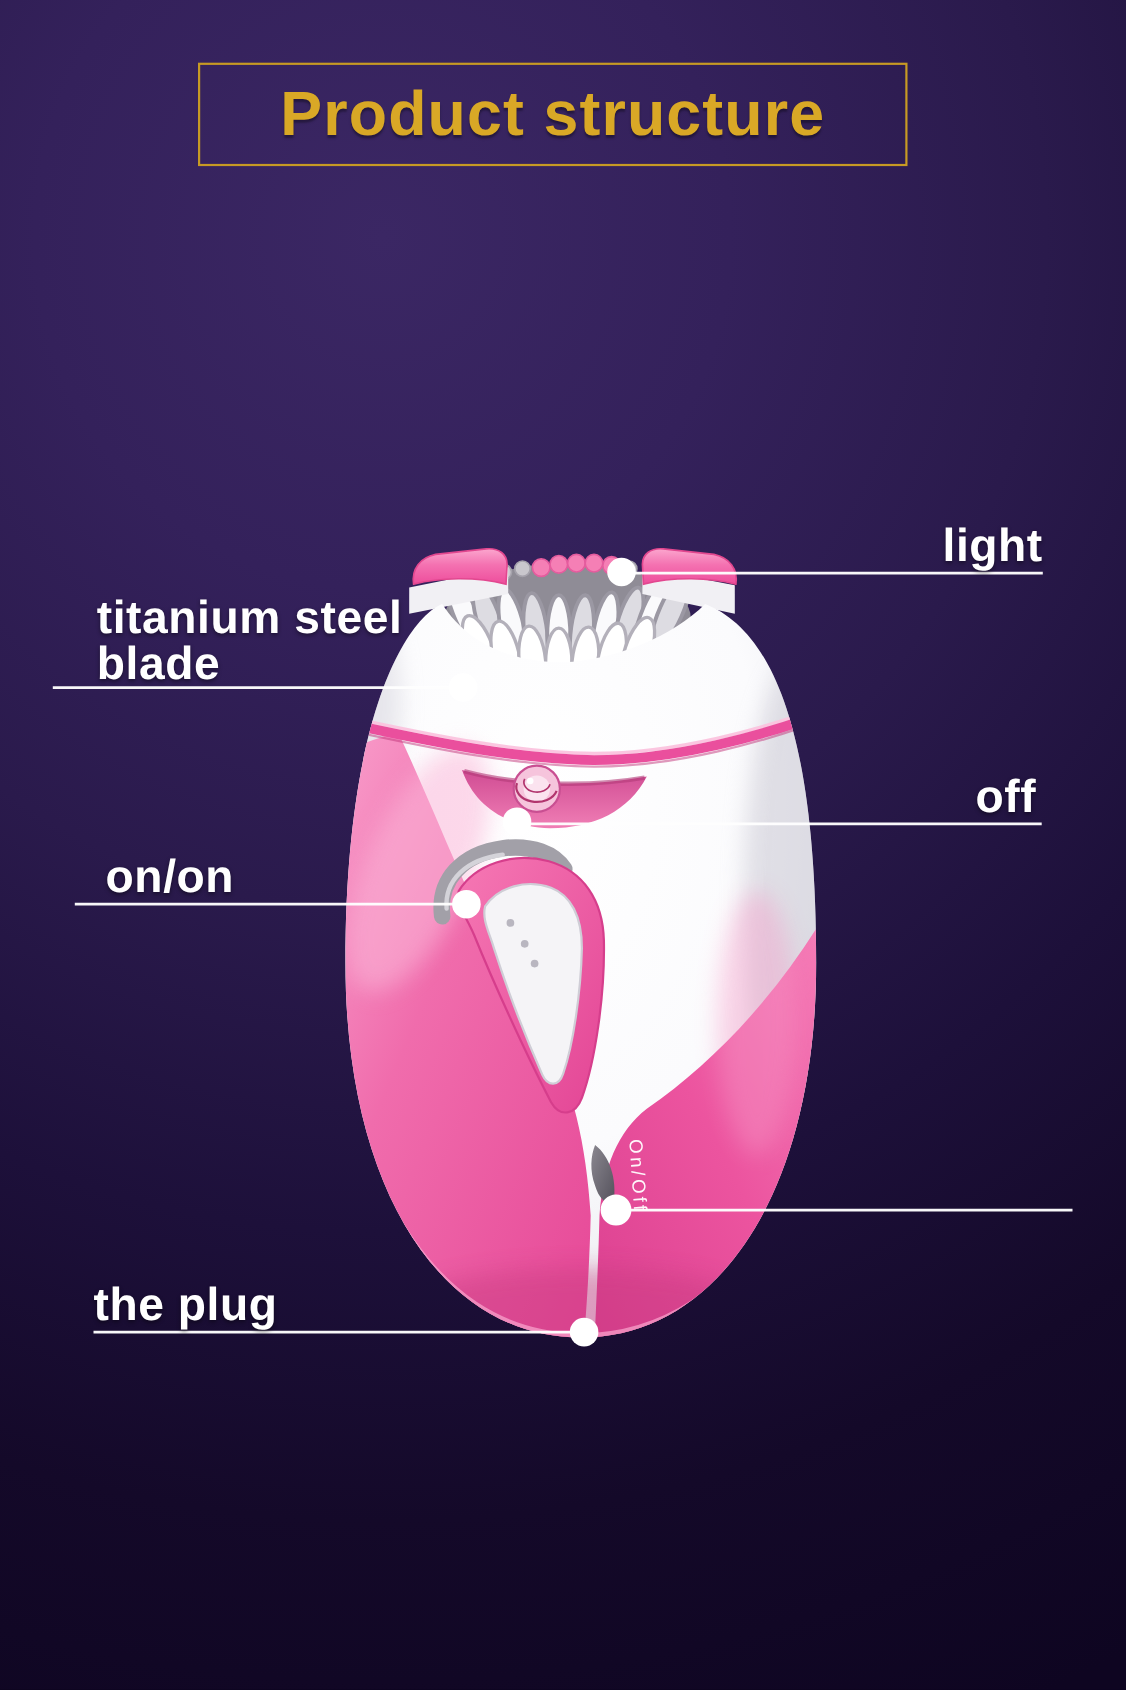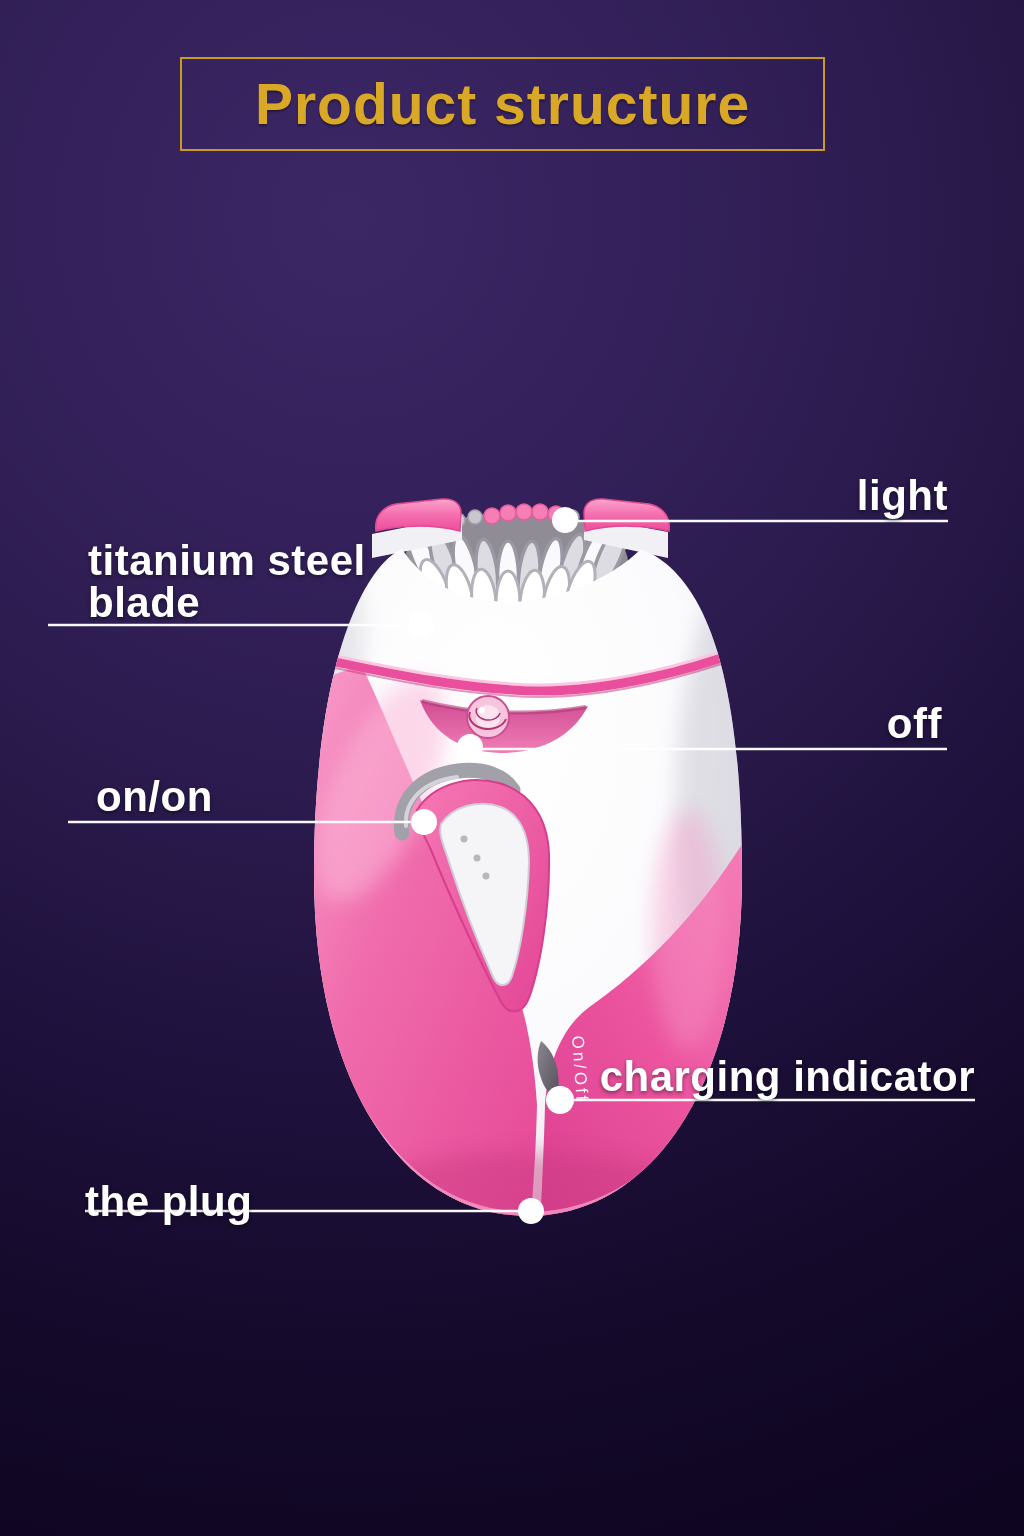--- a/index.html
+++ b/index.html
@@ -27,21 +27,21 @@
   .callout-label{
     position:absolute;color:#ffffff;font-size:42px;font-weight:700;
     line-height:42px;letter-spacing:.5px;
     text-shadow:0 2px 4px rgba(0,0,0,.45);
   }
   .lab-light{right:76px;top:475px;text-align:right;}
   .lab-blade{left:48px;top:540px;width:310px;text-align:left;margin-left:40px;}
   .lab-off{right:82px;top:703px;text-align:center;}
   .lab-onon{left:68px;top:776px;text-align:left;margin-left:28px;}
   .lab-charge{right:49px;top:1056px;text-align:right;}
-  .lab-plug{left:85px;top:1165px;text-align:left;margin-top:16px;}
+  .lab-plug{left:85px;top:1165px;text-align:left;}
   svg{position:absolute;left:0;top:0;}
 </style>
 </head>
 <body>
 
 <div id="stage">
 
   <div class="title-box">
     <div class="title-text">Product structure</div>
   </div>
@@ -261,16 +261,15 @@
       <circle cx="424" cy="822" r="13"></circle>
       <circle cx="560" cy="1100" r="14"></circle>
       <circle cx="531" cy="1211" r="13"></circle>
     </g>
   </svg>
 
   <div class="callout-label lab-light">light</div>
   <div class="callout-label lab-blade">titanium steel blade</div>
   <div class="callout-label lab-off">off</div>
   <div class="callout-label lab-onon">on/on</div>
-  <div class="callout-label lab-charge">charging indicator</div>
   <div class="callout-label lab-plug">the plug</div>
 
 </div>
 
 </body></html>

